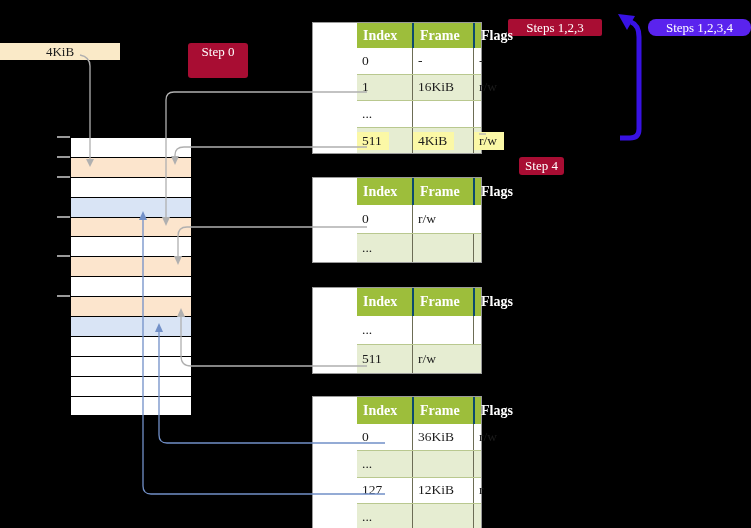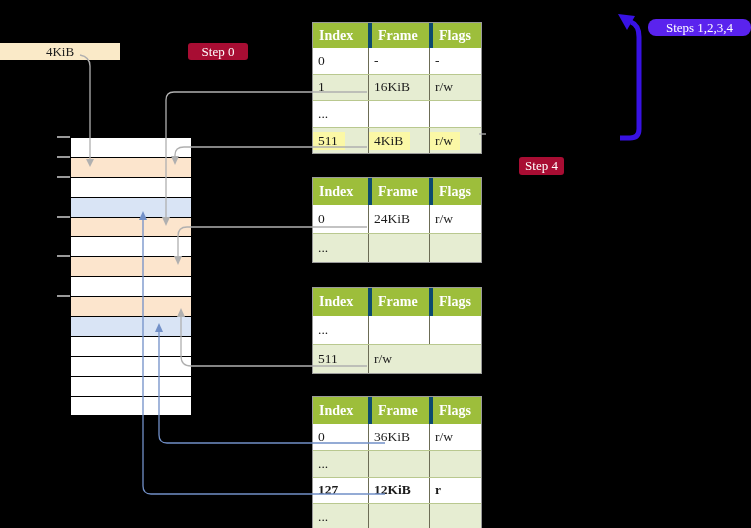--- a/index.html
+++ b/index.html
@@ -29,42 +29,42 @@
   .abs{position:absolute;}
   .label-box{
     left:0;top:43px;width:120px;height:17px;
     background:var(--wheat);color:var(--ink);
     font-size:13px;line-height:17px;text-align:center;
   }
   .badge{
     position:absolute;color:#fff;font-size:13px;line-height:17px;
     text-align:center;background:var(--red);border-radius:3px;
   }
-  #badge-step0{left:188px;top:43px;width:60px;height:17px;}
+  #badge-step0{left:188px;top:43px;width:60px;height:35px;}
   #badge-steps123{left:508px;top:19px;width:94px;height:17px;border-radius:2px;}
   #badge-steps1234{left:648px;top:19px;width:103px;height:17px;background:var(--violet);border-radius:8px;}
   #badge-step4{left:519px;top:157px;width:45px;height:18px;}
   #memory-column{
     left:70px;top:137px;width:120px;border:1px solid #000;
   }
   .mem-row{height:18.9px;border-bottom:1px solid #000;}
   .mem-row:last-child{border-bottom:none;}
   .mem-plain{background:#ffffff;}
   .mem-table-frame{background:var(--peach);}
   .mem-page-frame{background:var(--lblue);}
   .tick{position:absolute;left:57px;width:13px;height:2px;background:#9a9a9a;}
   .ptable{
     position:absolute;left:312px;width:168px;
     border:1px solid var(--tbl-border);background:#fff;
   }
-  .prow{display:grid;grid-template-columns:55px 61px 52px;}
+  .prow{display:grid;grid-template-columns:55px 61px 52px;margin-left:44px;}
   .prow.header{background:var(--hdr-green);}
   .prow.header .pcell{
     color:#fff;font-weight:bold;font-size:14px;padding-left:6px;
-    border-left:4px solid #0c4a6e;
+    border-left:2px solid #0c4a6e;
   }
   .prow.header .pcell:first-child{border-left:none;}
   .prow.body .pcell{
     color:var(--ink);font-size:13.5px;padding-left:5px;
     border-left:1px solid var(--cell-v);
   }
   .prow.body .pcell:first-child{border-left:none;}
   .prow.body{border-top:1px solid var(--cell-h);}
   .prow.body.first{border-top:none;}
   .prow.shaded{background:var(--row-green);}
@@ -74,20 +74,21 @@
   #connectors{position:absolute;left:0;top:0;pointer-events:none;}
 </style>
 </head>
 <body>
 
 <div id="canvas">
 
   <div class="abs label-box">4KiB</div>
 
   <div class="badge" id="badge-step0">Step 0</div>
+  <div class="badge" id="badge-steps123">Steps 1,2,3</div>
   <div class="badge" id="badge-steps1234">Steps 1,2,3,4</div>
   <div class="badge" id="badge-step4">Step 4</div>
 
   <div class="abs" id="memory-column">
       <div class="mem-row mem-plain"></div>
       <div class="mem-row mem-table-frame"></div>
       <div class="mem-row mem-plain"></div>
       <div class="mem-row mem-page-frame"></div>
       <div class="mem-row mem-table-frame"></div>
       <div class="mem-row mem-plain"></div>
@@ -143,21 +144,20 @@
         </div>
       </div>
       <div class="ptable" style="top: 177px;">
         <div class="prow header" style="height: 27px;">
           <div class="pcell">Index</div>
           <div class="pcell">Frame</div>
           <div class="pcell">Flags</div>
         </div>
         <div class="prow body first" style="height: 28px;">
           <div class="pcell">0</div>
-          <div class="pcell">24KiB</div>
           <div class="pcell">r/w</div>
         </div>
         <div class="prow body shaded" style="height: 28px;">
           <div class="pcell">...</div>
           <div class="pcell"></div>
           <div class="pcell"></div>
         </div>
       </div>
       <div class="ptable" style="top: 287px;">
         <div class="prow header" style="height: 28px;">
@@ -184,21 +184,21 @@
         <div class="prow body first" style="height: 25.8px;">
           <div class="pcell">0</div>
           <div class="pcell">36KiB</div>
           <div class="pcell">r/w</div>
         </div>
         <div class="prow body shaded" style="height: 25.8px;">
           <div class="pcell">...</div>
           <div class="pcell"></div>
           <div class="pcell"></div>
         </div>
-        <div class="prow body" style="height: 25.8px; font-weight: bold;">
+        <div class="prow body" style="height: 25.8px;">
           <div class="pcell">127</div>
           <div class="pcell">12KiB</div>
           <div class="pcell">r</div>
         </div>
         <div class="prow body shaded" style="height: 25.8px;">
           <div class="pcell">...</div>
           <div class="pcell"></div>
           <div class="pcell"></div>
         </div>
       </div>

